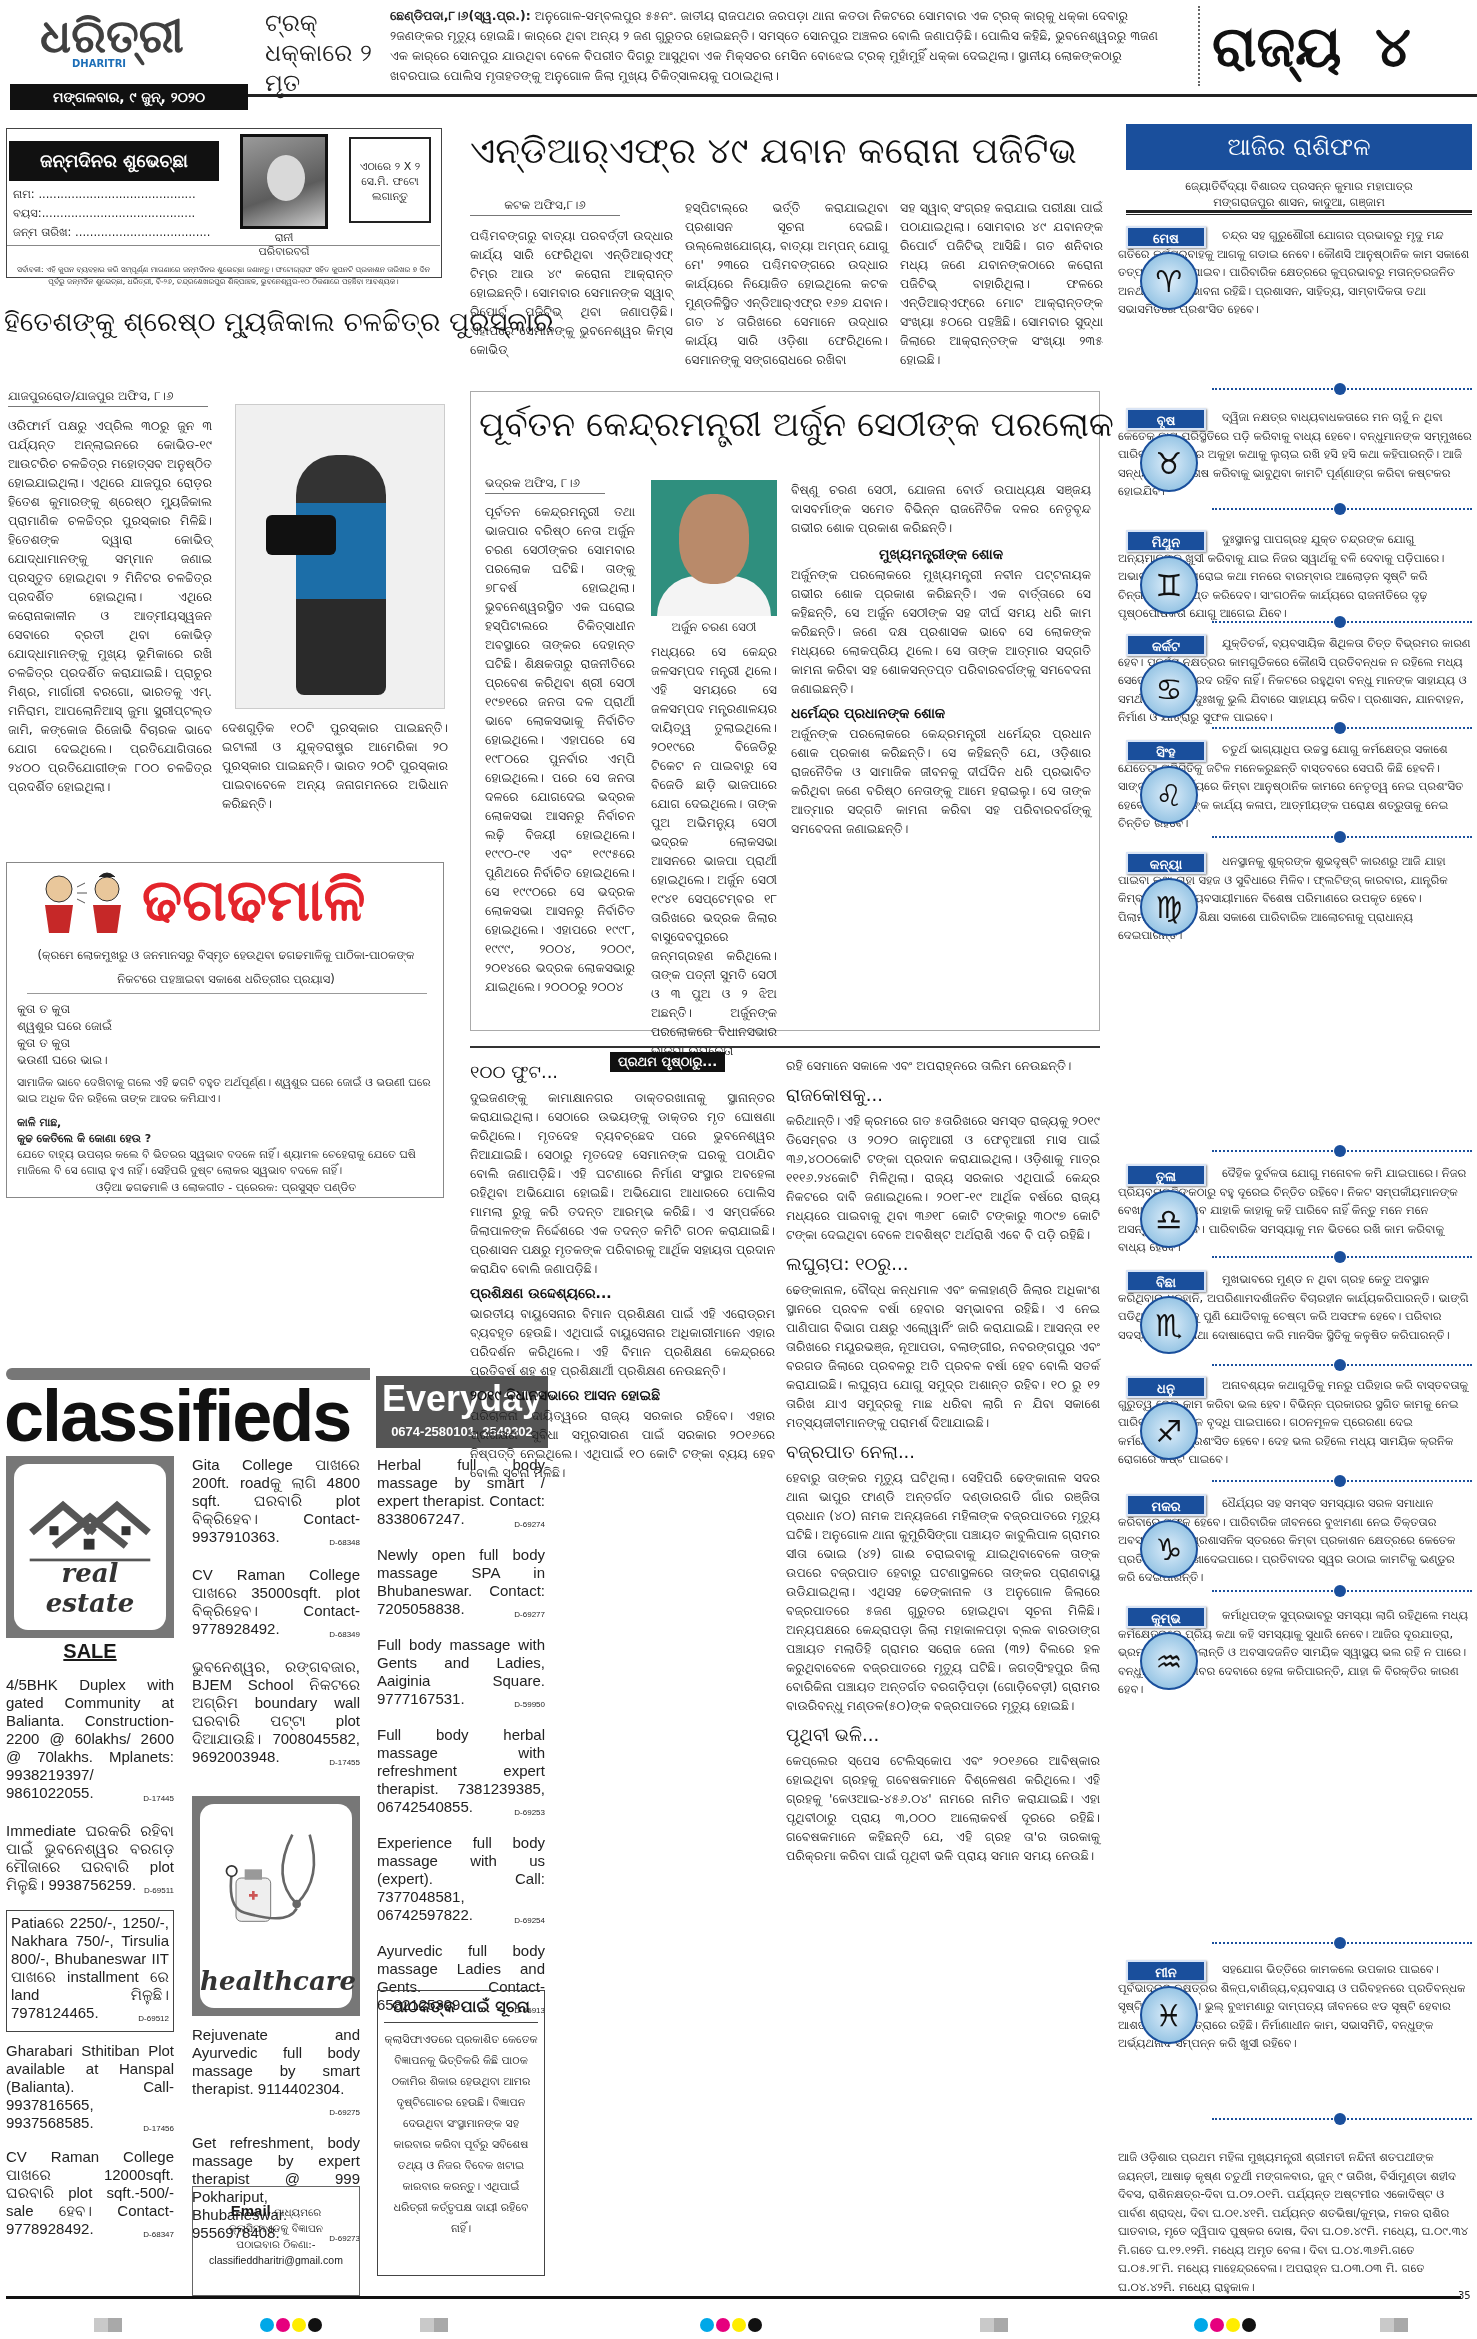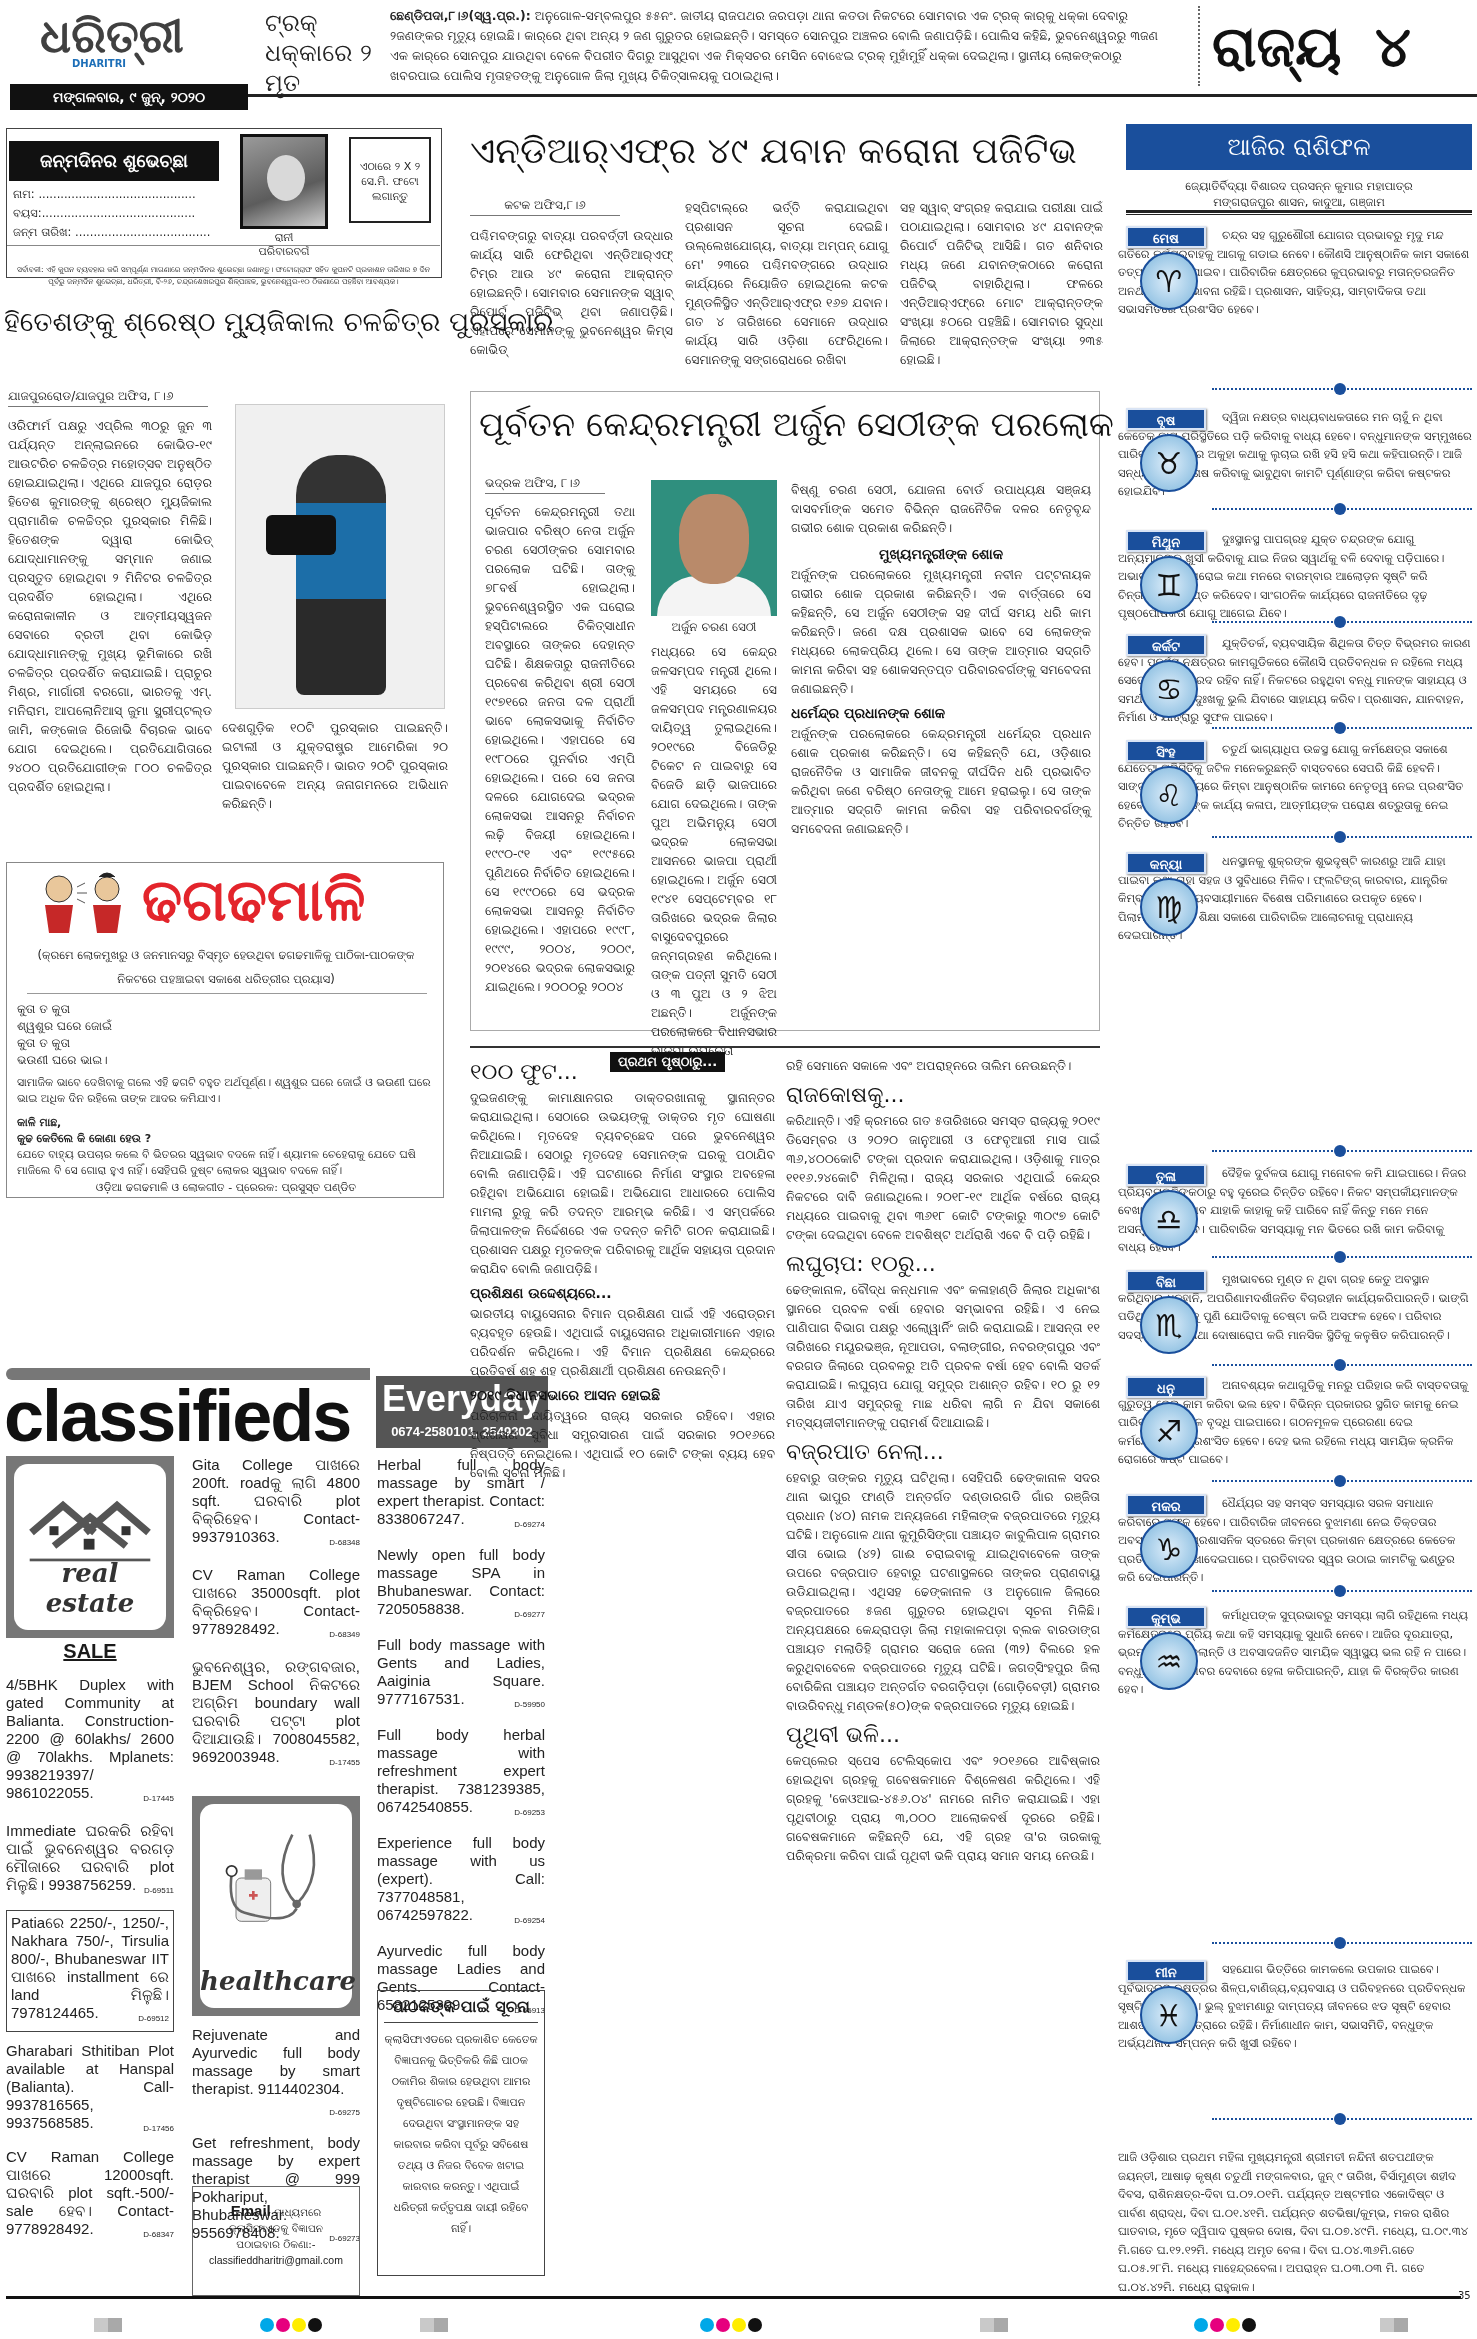--- a/index.html
+++ b/index.html
@@ -82,21 +82,21 @@
   #sethi-dateline { left: 14px; top: 84px; width: 120px; font-size: 12px; border-bottom: 1px solid #777; padding-bottom: 3px; }
   #sethi-photo { left: 180px; top: 88px; width: 126px; height: 136px; background: #2f8f7e; overflow: hidden; }
   #sethi-photo .head { position:absolute; left: 28px; top: 14px; width: 70px; height: 90px; border-radius: 45%; background: #b98a6a; }
   #sethi-photo .shirt { position:absolute; left: 6px; top: 96px; width: 114px; height: 50px; border-radius: 40px 40px 0 0; background: #f4f4f4; }
   #sethi-cap { left: 180px; top: 228px; width: 126px; font-size: 12px; text-align: center; }
   .subhead { font-weight: bold; font-size: 14px; line-height: 22px; color: #111; }
 
   
   #cont-rule { left: 470px; top: 1046px; width: 630px; height: 2px; background: #333; }
   #first-page-tag { left: 610px; top: 1052px; padding: 2px 8px; background: #111; color: #fff; font-size: 13px; font-weight: bold; }
-  .cont-head { font-size: 22px; line-height: 32px; color: #111; }
+  .cont-head { font-size: 18px; line-height: 32px; color: #111; }
 
   
   #horo-title { left: 1126px; top: 124px; width: 346px; height: 46px; background: #1a4f9c; color: #fff; font-size: 24px; line-height: 46px; text-align: center; }
   #horo-byline { left: 1126px; top: 178px; width: 346px; font-size: 11.5px; text-align: center; line-height: 16px; }
   #horo-rule { left: 1126px; top: 210px; width: 346px; height: 5px; border-top: 3px solid #222; border-bottom: 1px solid #222; }
   .sign { position: absolute; left: 1118px; width: 354px; }
   .sign-label { position: absolute; left: 8px; top: 0; width: 80px; height: 22px; background: #1a4f9c; color: #fff; font-size: 13px; font-weight: bold; text-align: center; line-height: 22px; border: 2px solid #d9e4f5; box-shadow: 1px 1px 2px #888; }
   .sign-icon { position: absolute; left: 22px; top: 26px; width: 58px; height: 58px; border-radius: 50%; background: radial-gradient(#dfeefa, #7bb5dc); border: 2px solid #1a4f9c; display:flex; align-items:center; justify-content:center; font-size: 30px; color: #111; }
   .sign-text { position: absolute; left: 0; top: 0; width: 354px; font-size: 11.5px; line-height: 18.5px; text-indent: 104px; text-align: left; color: #222; }
   .dot-sep { position: absolute; left: 1212px; width: 260px; height: 0; border-top: 2px dotted #1a4f9c; }

